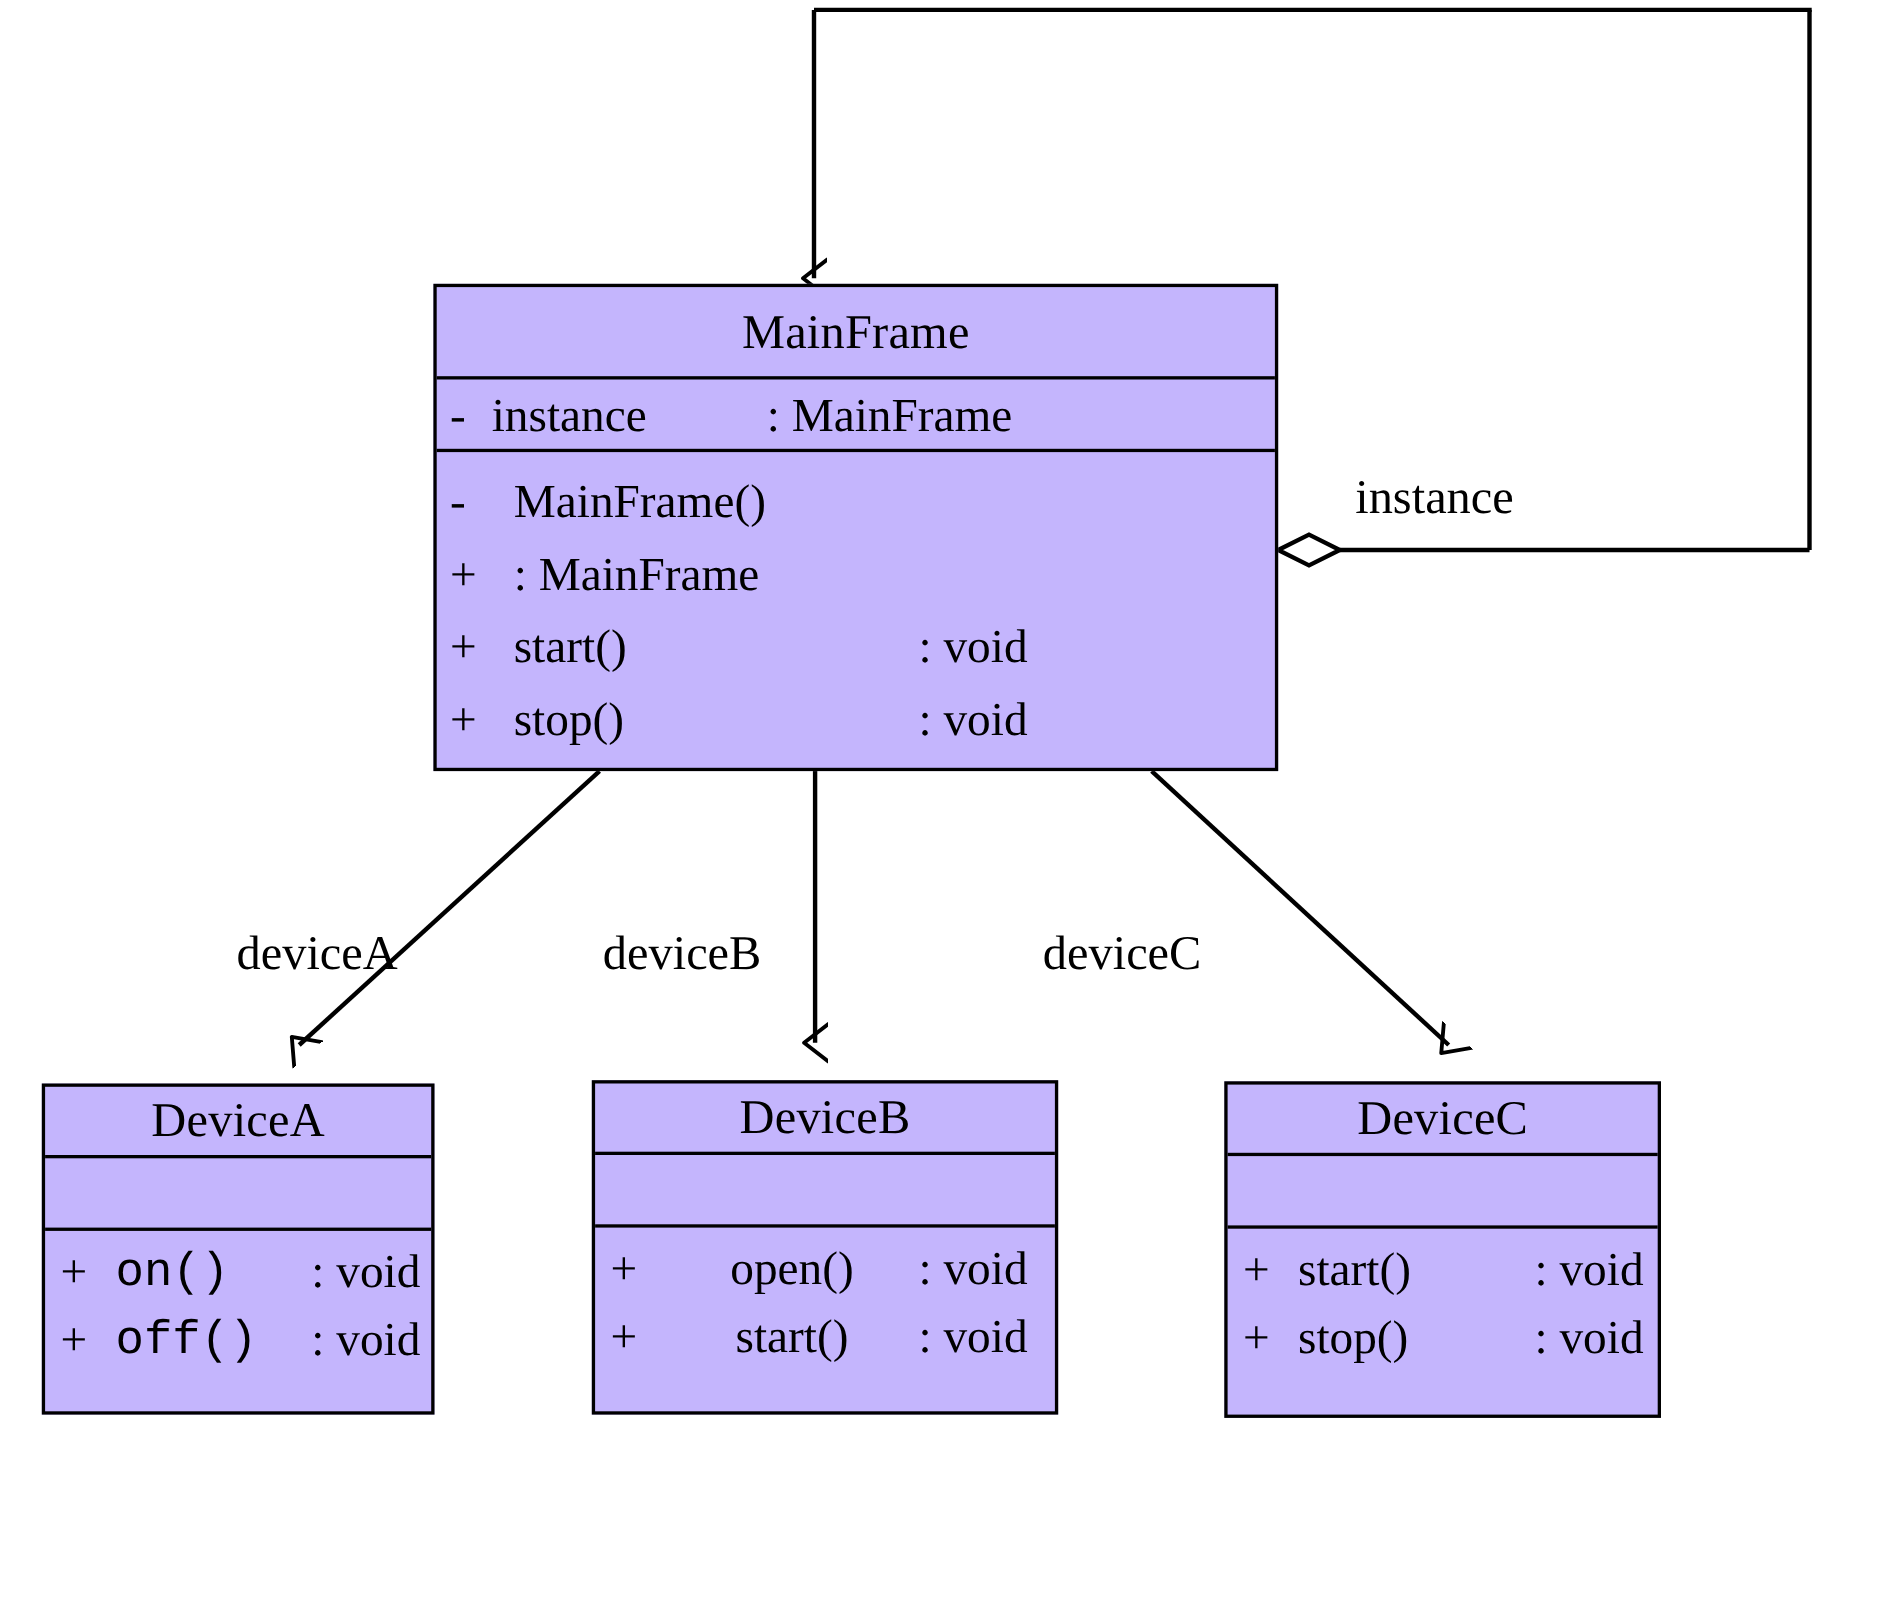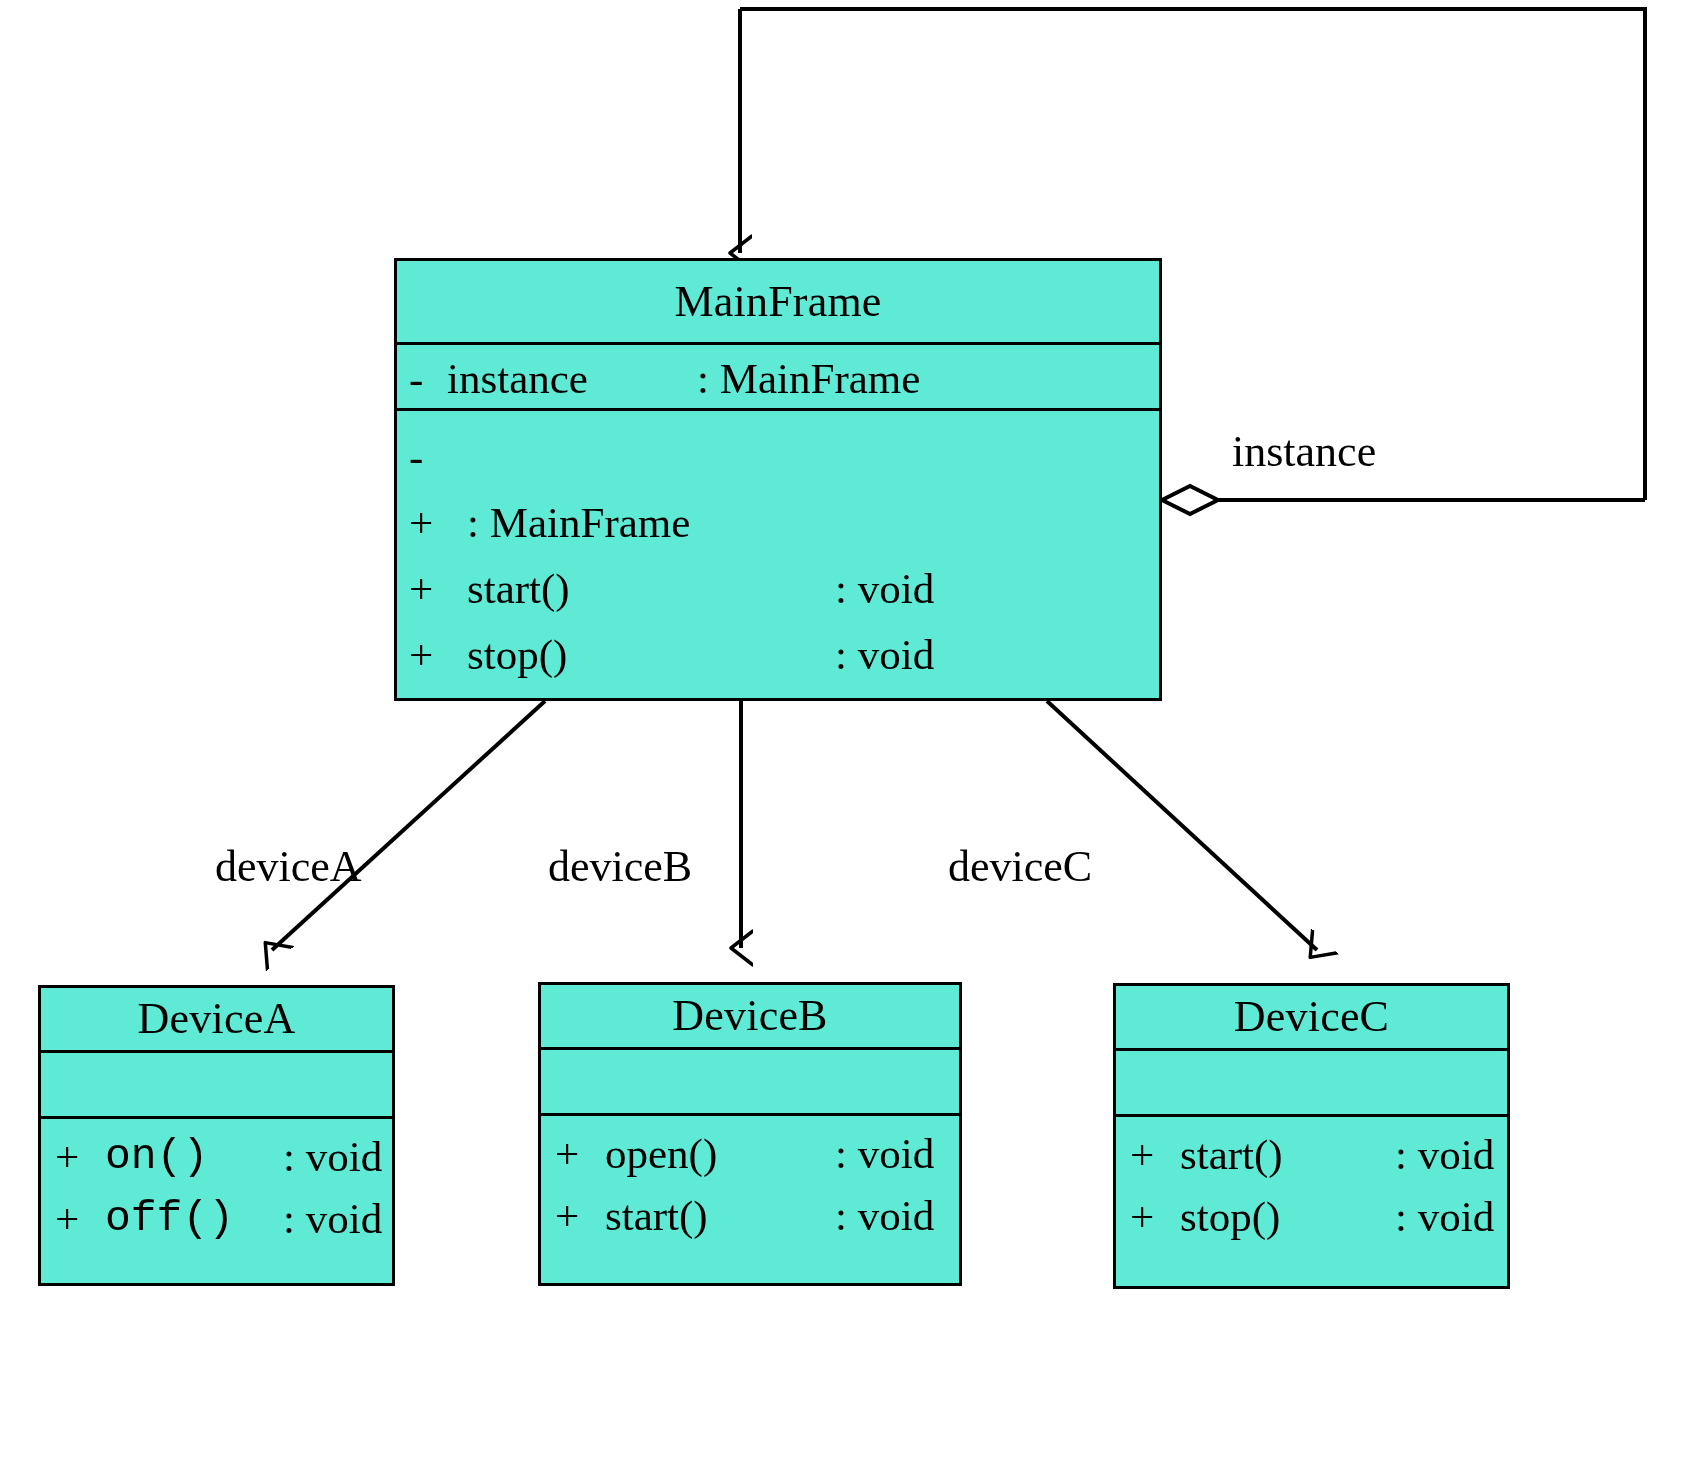--- a/index.html
+++ b/index.html
@@ -8,21 +8,21 @@
     font-family:"Liberation Serif","DejaVu Serif",serif;
     color:#000000;
   }
   #stage{position:absolute;left:0;top:0;width:1707px;height:1468px;}
   svg.layer{position:absolute;left:0;top:0;width:1707px;height:1468px;pointer-events:none;}
 
   
   .umlbox{
     position:absolute;
     border:3px solid #000;
-    background:#5eead4;
+    background:#c4b5fd;
     box-sizing:border-box;
   }
   .umlbox .compartment{box-sizing:border-box;}
   .umlbox .sep{border-top:3px solid #000;}
   .cls-title{
     text-align:center;
     font-size:44px;
     line-height:1.0;
     letter-spacing:0.2px;
     white-space:nowrap;
@@ -53,21 +53,21 @@
   
   .devbox .dev-title{height:62px;display:flex;align-items:center;justify-content:center;}
   .devbox .dev-attrs{height:66px;}
   .devbox .dev-ops{padding-top:6px;}
   .devbox .dev-ops .member-row{padding-left:14px;height:62px;align-items:center;}
   .devbox .vis{width:50px;}
 
   #deviceA{left:38px;top:985px;width:357px;height:301px;}
   #deviceA .mname{width:178px;font-family:Liberation Mono, monospace;}
   #deviceB{left:538px;top:982px;width:424px;height:304px;}
-  #deviceB .mname{width:230px;}
+  #deviceB .mname{width:230px;text-align:center;}
   #deviceC{left:1113px;top:983px;width:397px;height:306px;}
   #deviceC .mname{width:215px;}
 
   
   .edge-label{
     position:absolute;
     font-size:44px;
     line-height:1;
     white-space:nowrap;
   }
@@ -121,20 +121,21 @@
     <div class="compartment sep" id="mf-attrs">
       <div class="member-row">
         <span class="vis">-</span>
         <span class="mname">instance</span>
         <span class="mtype">: MainFrame</span>
       </div>
     </div>
     <div class="compartment sep" id="mf-ops">
       <div class="member-row">
         <span class="vis">-</span>
+        <span class="mname">MainFrame()</span>
         <span class="mtype"></span>
       </div>
       <div class="member-row">
         <span class="vis">+</span>
         <span class="mtype">: MainFrame</span>
       </div>
       <div class="member-row">
         <span class="vis">+</span>
         <span class="mname">start()</span>
         <span class="mtype">: void</span>

